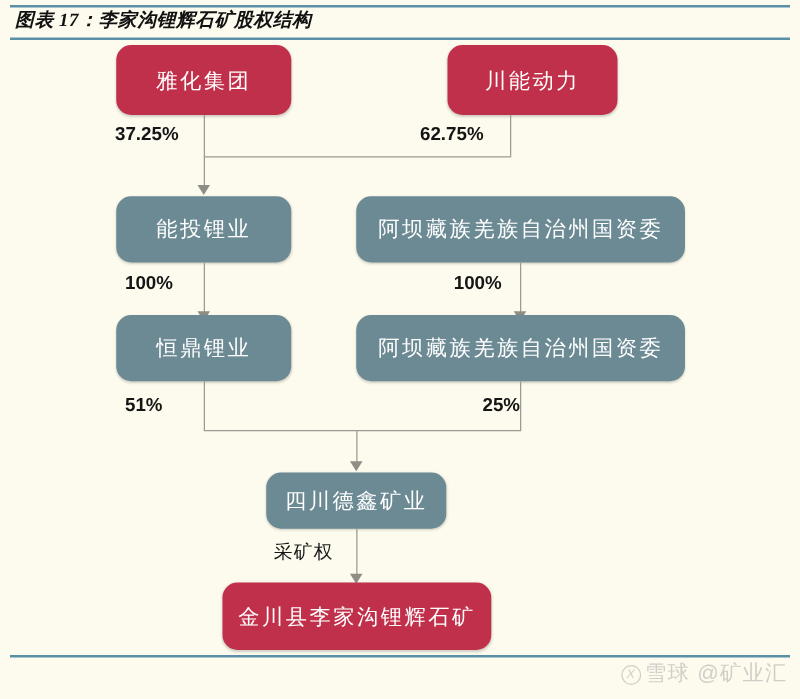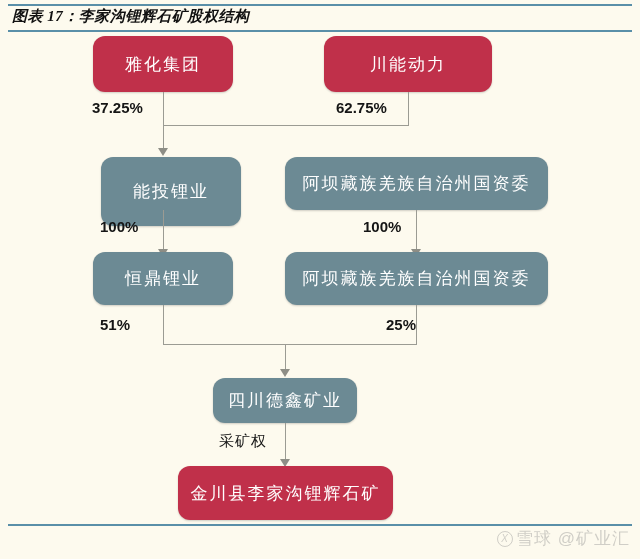--- a/index.html
+++ b/index.html
@@ -161,34 +161,34 @@
 <div id="figure-root">
 
   <div class="rule-top"></div>
   <div class="fig-title">图表 17：李家沟锂辉石矿股权结构</div>
   <div class="rule-under-title"></div>
 
   <div class="node red" style="left:93px; top:36px; width:140px; height:56px;">
     <span>雅化集团</span>
   </div>
 
-  <div class="node red" style="left:324px; top:36px; width:168px; height:56px;">
+  <div class="node red" style="left:358px; top:36px; width:136px; height:56px;">
     <span>川能动力</span>
   </div>
 
   <div class="vline" style="left:163px; top:92px; height:33px;"></div>
   <div class="vline" style="left:408px; top:92px; height:33px;"></div>
   <div class="hline" style="left:163px; top:125px; width:246px;"></div>
   <div class="vline" style="left:163px; top:125px; height:25px;"></div>
   <div class="arrow-head" style="left:158px; top:148px;"></div>
 
   <div class="edge-label" style="left:92px; top:99px;">37.25%</div>
   <div class="edge-label" style="left:336px; top:99px;">62.75%</div>
 
-  <div class="node teal" style="left:101px; top:157px; width:140px; height:69px;">
+  <div class="node teal" style="left:93px; top:157px; width:140px; height:53px;">
     <span>能投锂业</span>
   </div>
 
   <div class="node teal" style="left:285px; top:157px; width:263px; height:53px;">
     <span>阿坝藏族羌族自治州国资委</span>
   </div>
 
   <div class="vline" style="left:163px; top:210px; height:42px;"></div>
   <div class="arrow-head" style="left:158px; top:249px;"></div>
 

